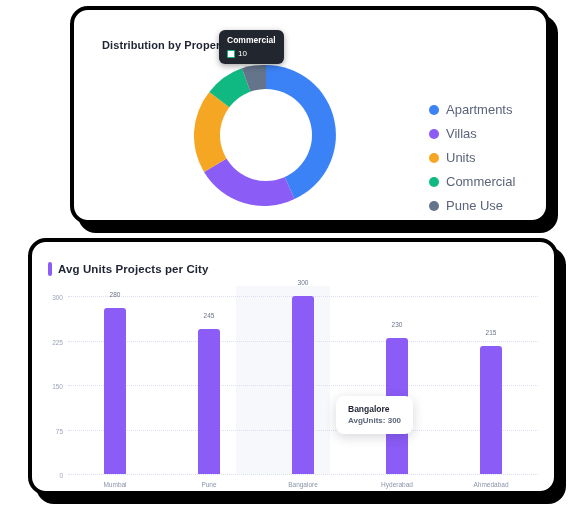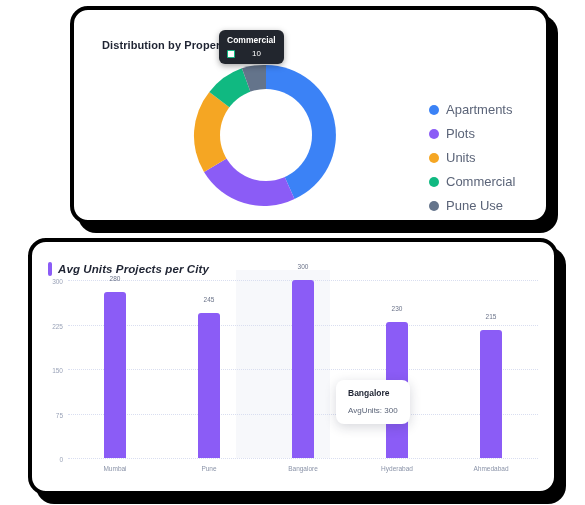--- a/index.html
+++ b/index.html
@@ -57,21 +57,20 @@
   }
   #donut-title { left: 28px; top: 29px; }
 
   #bar-title-wrap {
     position: absolute;
     left: 16px;
     top: 20px;
     display: flex;
     align-items: center;
     gap: 6px;
-    font-style: italic;
   }
   #bar-title-accent {
     width: 4px;
     height: 14px;
     background: #8b5cf6;
     border-radius: 2px;
     flex: none;
   }
   #bar-title {
     position: static;
@@ -101,21 +100,21 @@
   #donut-tooltip-title {
     color: #ffffff;
     font-size: 8.5px;
     font-weight: bold;
     white-space: nowrap;
     line-height: 11px;
   }
   #donut-tooltip-row {
     display: flex;
     align-items: center;
-    gap: 17px;
+    gap: 3px;
     margin-top: 3px;
   }
   #donut-tooltip-swatch {
     width: 8px;
     height: 8px;
     border-radius: 1px;
     border: 1.5px solid #10b981;
     background: #ffffff;
     box-sizing: border-box;
     flex: none;
@@ -149,21 +148,21 @@
   .legend-label {
     font-size: 13px;
     color: #5b6478;
     white-space: nowrap;
   }
 
   
   #bar-plot {
     position: absolute;
     left: 36px;
-    top: 38px;
+    top: 54px;
     width: 470px;
     height: 178px;
   }
 
   .y-tick {
     position: absolute;
     right: calc(100% + 5px);
     transform: translateY(-50%);
     font-size: 6.5px;
     color: #9aa3b8;
@@ -231,21 +230,22 @@
     font-size: 8.5px;
     font-weight: bold;
     color: #1f2433;
     white-space: nowrap;
   }
   #bar-tooltip-value {
     font-size: 8px;
     color: #5b6478;
     white-space: nowrap;
     text-align: right;
-    margin-top: 8px;
+    margin-top: 2px;
+    font-weight: bold;
   }
 </style>
 </head>
 <body>
 
 <div id="stage">
 
   <div class="card" id="donut-card">
 
     <div class="card-title" id="donut-title">Distribution by Property Category</div>
@@ -275,21 +275,21 @@
       </div>
     </div>
 
     <div id="donut-legend">
       <div class="legend-item">
         <span class="legend-dot" style="background:#3b82f6"></span>
         <span class="legend-label">Apartments</span>
       </div>
       <div class="legend-item">
         <span class="legend-dot" style="background:#8b5cf6"></span>
-        <span class="legend-label">Plots</span>
+        <span class="legend-label">Villas</span>
       </div>
       <div class="legend-item">
         <span class="legend-dot" style="background:#f5a623"></span>
         <span class="legend-label">Units</span>
       </div>
       <div class="legend-item">
         <span class="legend-dot" style="background:#10b981"></span>
         <span class="legend-label">Commercial</span>
       </div>
       <div class="legend-item">

